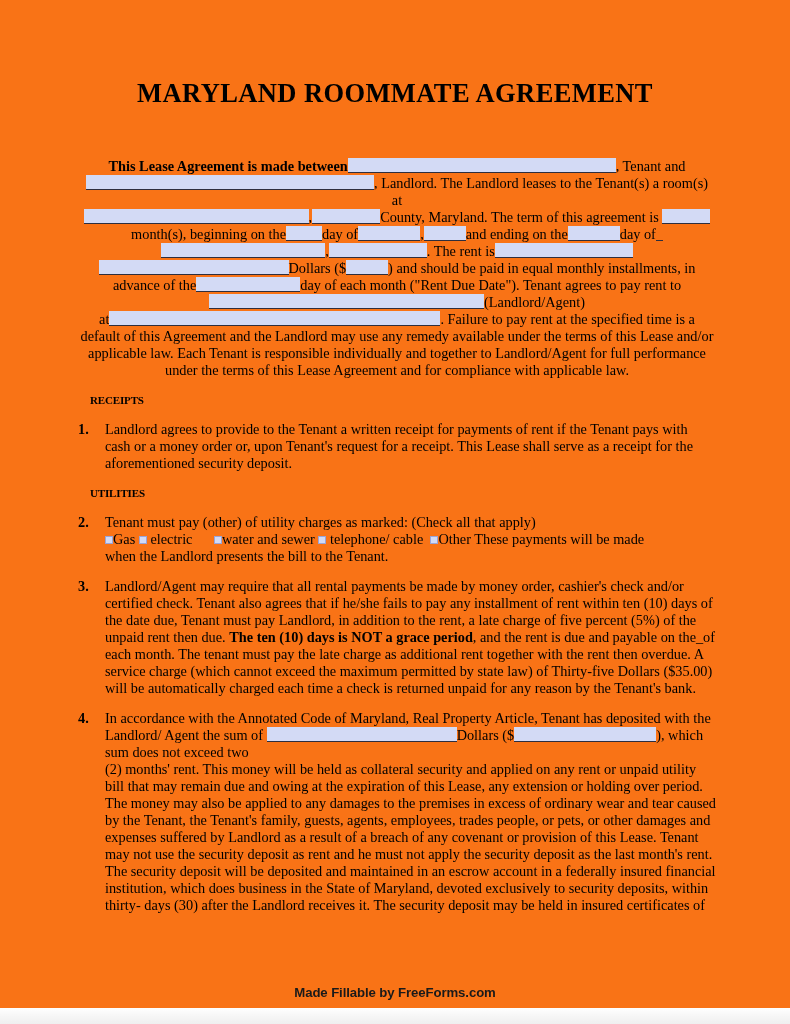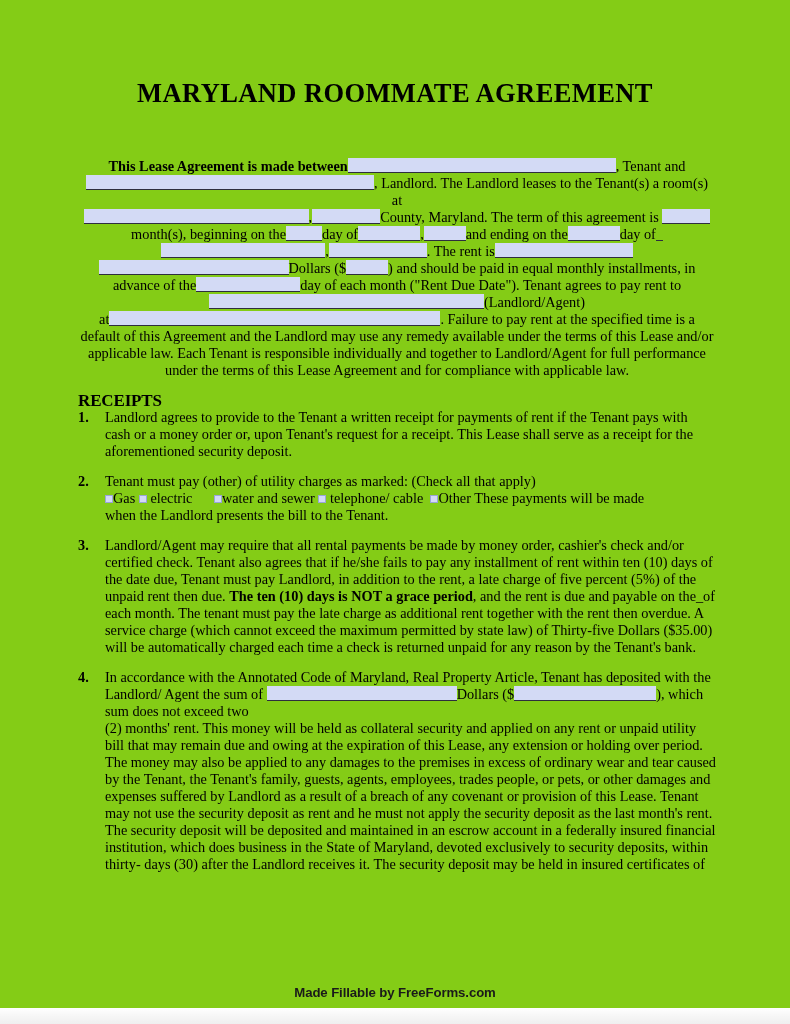--- a/index.html
+++ b/index.html
@@ -14,21 +14,21 @@
     font-family: "Liberation Serif", "DejaVu Serif", serif;
     color: #000000;
     position: relative;
   }
 
   .page {
     position: absolute;
     left: 0; top: 0;
     width: 790px;
     height: 1010px;
-    background: #84cc16;
+    background: #f97316;
     box-sizing: border-box;
   }
 
   .page-shadow {
     position: absolute;
     left: 0;
     top: 1008px;
     width: 790px;
     height: 16px;
     background: linear-gradient(to bottom, #ffffff 0%, #f7f7f7 45%, #efefef 100%);
@@ -57,23 +57,23 @@
     line-height: 17.0px;
     text-align: center;
   }
 
   .intro {
     margin-bottom: 14px;
   }
 
   .sec-head {
     font-weight: bold;
-    font-size: 17px;
+    font-size: 11px;
     line-height: 17.0px;
-    margin: 0;
+    margin: 12px;
     letter-spacing: -0.15px;
   }
 
   .listrow {
     position: relative;
     padding-left: 27px;
     font-size: 14.3px;
     line-height: 17.0px;
     margin: 0;
   }
@@ -144,20 +144,21 @@
   <div class="body-wrap">
 
     <p class="block intro"><b class="strong">This Lease Agreement is made between</b><span class="fld" style="width:268px"></span><span>, Tenant and</span><br><span class="fld" style="width:288px"></span><span>, Landlord.  The Landlord leases to the Tenant(s) a room(s)</span><br><span>at</span><br><span class="fld" style="width:225px"></span><span>,</span><span class="fld" style="width:68px"></span><span>County, Maryland. The term of this agreement is</span> <span class="fld" style="width:48px"></span><br><span>month(s), beginning on the</span><span class="fld" style="width:36px"></span><span>day of</span><span class="fld" style="width:62px"></span><span>,</span><span class="fld" style="width:42px"></span><span>and ending on the</span><span class="fld" style="width:52px"></span><span>day of</span><span class="ul" style="width:7px"></span><br><span class="fld" style="width:164px"></span><span>,</span><span class="fld" style="width:98px"></span><span>.  The rent is</span><span class="fld" style="width:138px"></span><br><span class="fld" style="width:190px"></span><span>Dollars ($</span><span class="fld" style="width:42px"></span><span>) and should be paid in equal monthly installments, in</span><br><span>advance of the</span><span class="fld" style="width:104px"></span><span>day of each month ("Rent Due Date").  Tenant agrees to pay rent to</span><br><span class="fld" style="width:275px"></span><span>(Landlord/Agent)</span><br><span>at</span><span class="fld" style="width:331px"></span><span>. Failure to pay rent at the specified time is a</span><br><span>default of this Agreement and the Landlord may use any remedy available under the terms of this Lease and/or applicable law. Each Tenant is responsible individually and together to Landlord/Agent for full performance under the terms of this Lease Agreement and for compliance with applicable law.</span></p>
 
     <div class="sec">
       <p class="sec-head">RECEIPTS</p>
       <p class="listrow"><span class="num">1.</span><span>Landlord agrees to provide to the Tenant a written receipt for payments of rent if the Tenant pays with cash or a money order or, upon Tenant's request for a receipt. This Lease shall serve as a receipt for the aforementioned security deposit.</span></p>
     </div>
 
     <div class="sec">
+      <p class="sec-head">UTILITIES</p>
       <p class="listrow"><span class="num">2.</span><span>Tenant must pay (other) of utility charges as marked: (Check all that apply)</span><br><span class="opt"><span class="cbx"></span><span>Gas</span></span> <span class="opt"><span class="cbx"></span><span> electric</span></span> &nbsp; &nbsp; &nbsp;<span class="opt"><span class="cbx"></span><span>water and sewer</span></span> <span class="opt"><span class="cbx"></span><span> telephone/ cable</span></span> &nbsp;<span class="opt"><span class="cbx"></span><span>Other</span></span> <span>These payments will be made</span><br><span>when the Landlord presents the bill to the Tenant.</span></p>
     </div>
 
     <div class="sec">
       <p class="listrow"><span class="num">3.</span><span>Landlord/Agent may require that all rental payments be made by money order, cashier's check and/or certified check. Tenant also agrees that if he/she fails to pay any installment of rent within ten (10) days of the date due, Tenant must pay Landlord, in addition to the rent, a late charge of five percent (5%) of the unpaid rent then due. </span><b class="strong">The ten (10) days is NOT a grace period</b><span>, and the rent is due and payable on the_of each month. The tenant must pay the late charge as additional rent together with the rent then overdue. A service charge (which cannot exceed the maximum permitted by state law) of Thirty-five Dollars ($35.00) will be automatically charged each time a check is returned unpaid for any reason by the Tenant's bank.</span></p>
     </div>
 
     <div class="sec">
       <p class="listrow"><span class="num">4.</span><span>In accordance with the Annotated Code of Maryland, Real Property Article, Tenant has deposited with the Landlord/ Agent the sum of</span> <span class="fld" style="width:190px"></span><span>Dollars ($</span><span class="fld" style="width:142px"></span><span>), which sum does not exceed two</span><br><span>(2) months' rent. This money will be held as collateral security and applied on any rent or unpaid utility bill that may remain due and owing at the expiration of this Lease, any extension or holding over period. The money may also be applied to any damages to the premises in excess of ordinary wear and tear caused by the Tenant, the Tenant's family, guests, agents, employees, trades people, or pets, or other damages and expenses suffered by Landlord as a result of a breach of any covenant or provision of this Lease. Tenant may not use the security deposit as rent and he must not apply the security deposit as the last month's rent. The security deposit will be deposited and maintained in an escrow account in a federally insured financial institution, which does business in the State of Maryland, devoted exclusively to security deposits, within thirty- days (30) after the Landlord receives it. The security deposit may be held in insured certificates of</span></p>
     </div>

